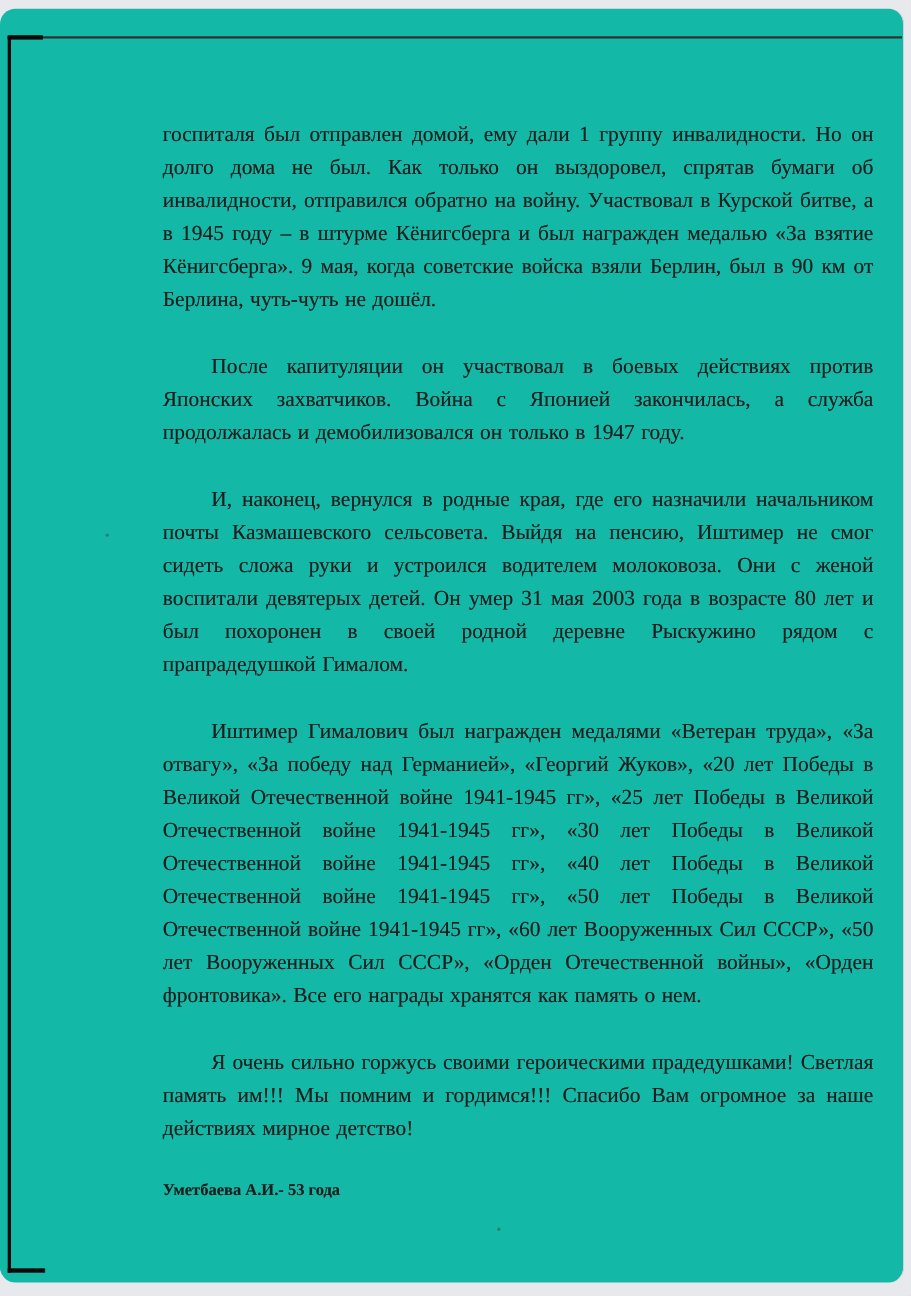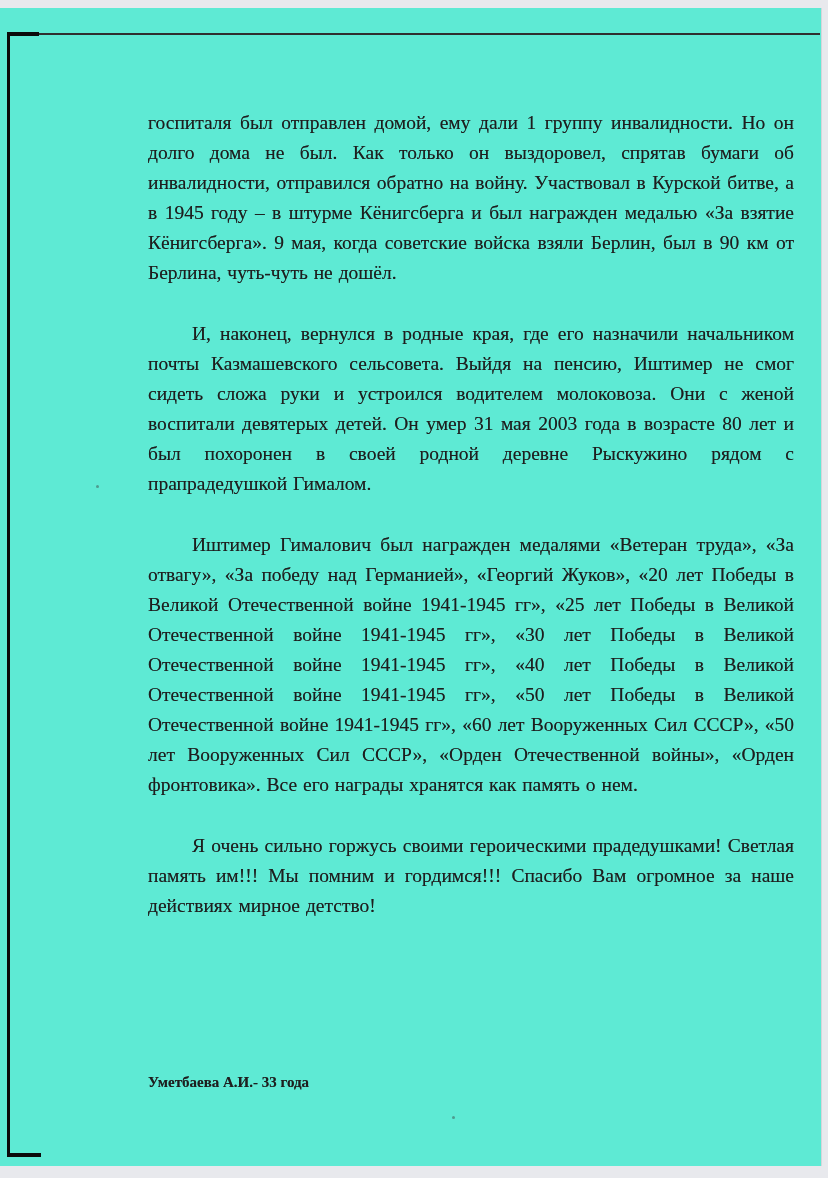--- a/index.html
+++ b/index.html
@@ -16,22 +16,23 @@
     width: 828px;
     height: 1178px;
     background: #e8e9ed;
   }
   .page {
     position: absolute;
     left: 0;
     top: 8px;
     width: 821px;
     height: 1158px;
-    background: #5eead4;
+    background: #14b8a6;
     border-right: 1px solid #d4d5da;
+    border-radius: 14px;
   }
   
   .rule-top {
     position: absolute;
     left: 7px;
     top: 25px;
     width: 813px;
     height: 2px;
     background: #2f2f2f;
   }
@@ -104,23 +105,24 @@
 <body>
 
 <div class="canvas">
   <div class="page">
     <div class="rule-top"></div>
     <div class="edge-left"></div>
     <div class="crop-bl"></div>
 
     <div class="textblock">
       <p class="para first">госпиталя был отправлен домой, ему дали 1 группу инвалидности. Но он долго дома не был. Как только он выздоровел, спрятав бумаги об инвалидности, отправился обратно на войну. Участвовал в Курской битве, а в 1945 году – в штурме Кёнигсберга и был награжден медалью «За взятие Кёнигсберга». 9 мая, когда советские войска взяли Берлин, был в 90 км от Берлина, чуть-чуть не дошёл.</p>
+      <p class="para">После капитуляции он участвовал в боевых действиях против Японских захватчиков. Война с Японией закончилась, а служба продолжалась и демобилизовался он только в 1947 году.</p>
       <p class="para">И, наконец, вернулся в родные края, где его назначили начальником почты Казмашевского сельсовета. Выйдя на пенсию, Иштимер не смог сидеть сложа руки и устроился водителем молоковоза. Они с женой воспитали девятерых детей. Он умер 31 мая 2003 года в возрасте 80 лет и был похоронен в своей родной деревне Рыскужино рядом с прапрадедушкой Гималом.</p>
       <p class="para">Иштимер Гималович был награжден медалями «Ветеран труда», «За отвагу», «За победу над Германией», «Георгий Жуков», «20 лет Победы в Великой Отечественной войне 1941-1945 гг», «25 лет Победы в Великой Отечественной войне 1941-1945 гг», «30 лет Победы в Великой Отечественной войне 1941-1945 гг», «40 лет Победы в Великой Отечественной войне 1941-1945 гг», «50 лет Победы в Великой Отечественной войне 1941-1945 гг», «60 лет Вооруженных Сил СССР», «50 лет Вооруженных Сил СССР», «Орден Отечественной войны», «Орден фронтовика». Все его награды хранятся как память о нем.</p>
       <p class="para">Я очень сильно горжусь своими героическими прадедушками! Светлая память им!!! Мы помним и гордимся!!! Спасибо Вам огромное за наше действиях мирное детство!</p>
     </div>
 
-    <div class="signature">Уметбаева А.И.- 33 года</div>
+    <div class="signature">Уметбаева А.И.- 53 года</div>
 
     <div class="speck s1"></div>
     <div class="speck s2"></div>
   </div>
 </div>
 
 </body></html>

